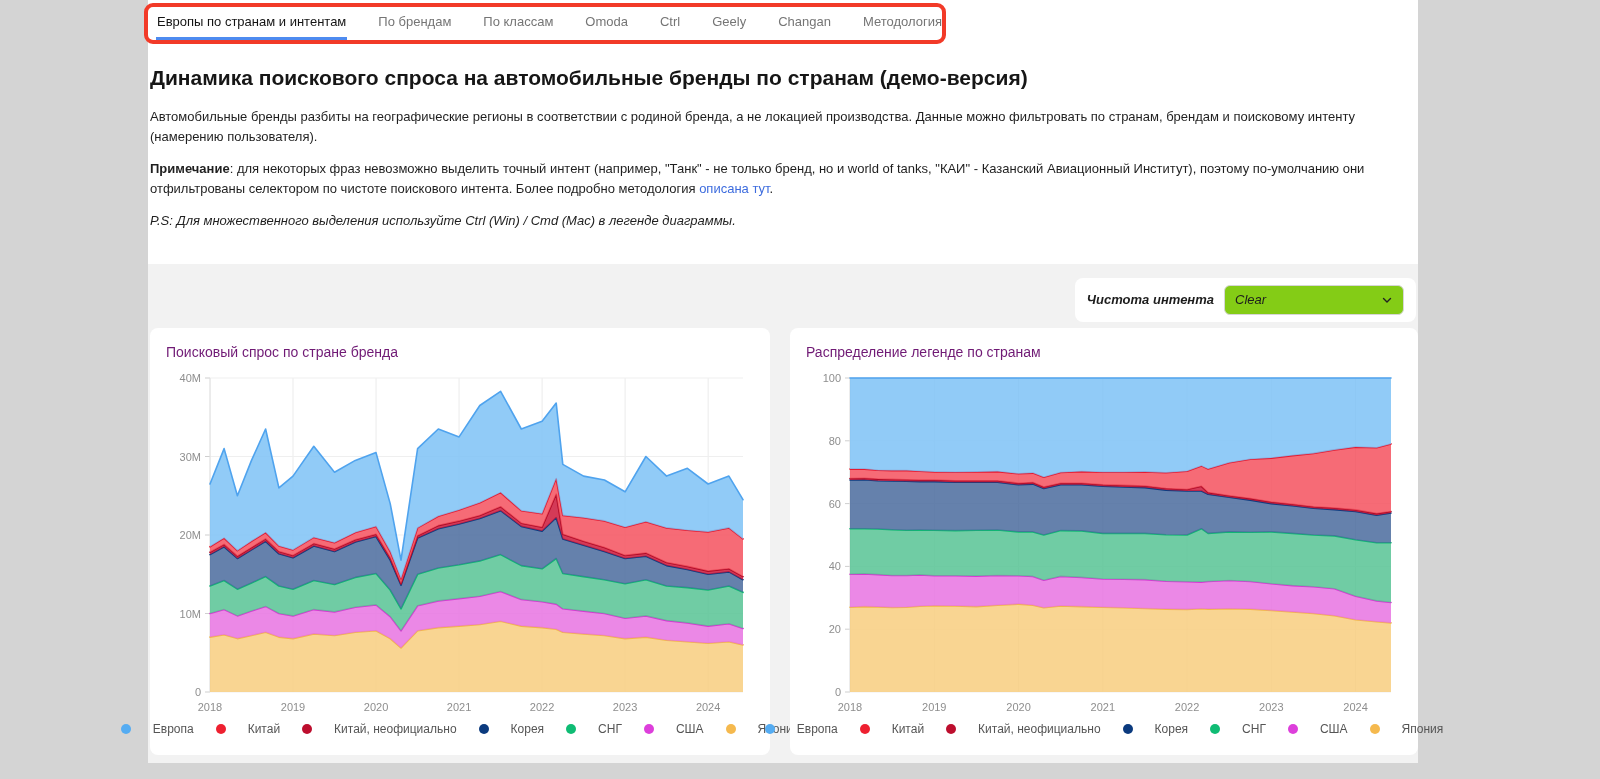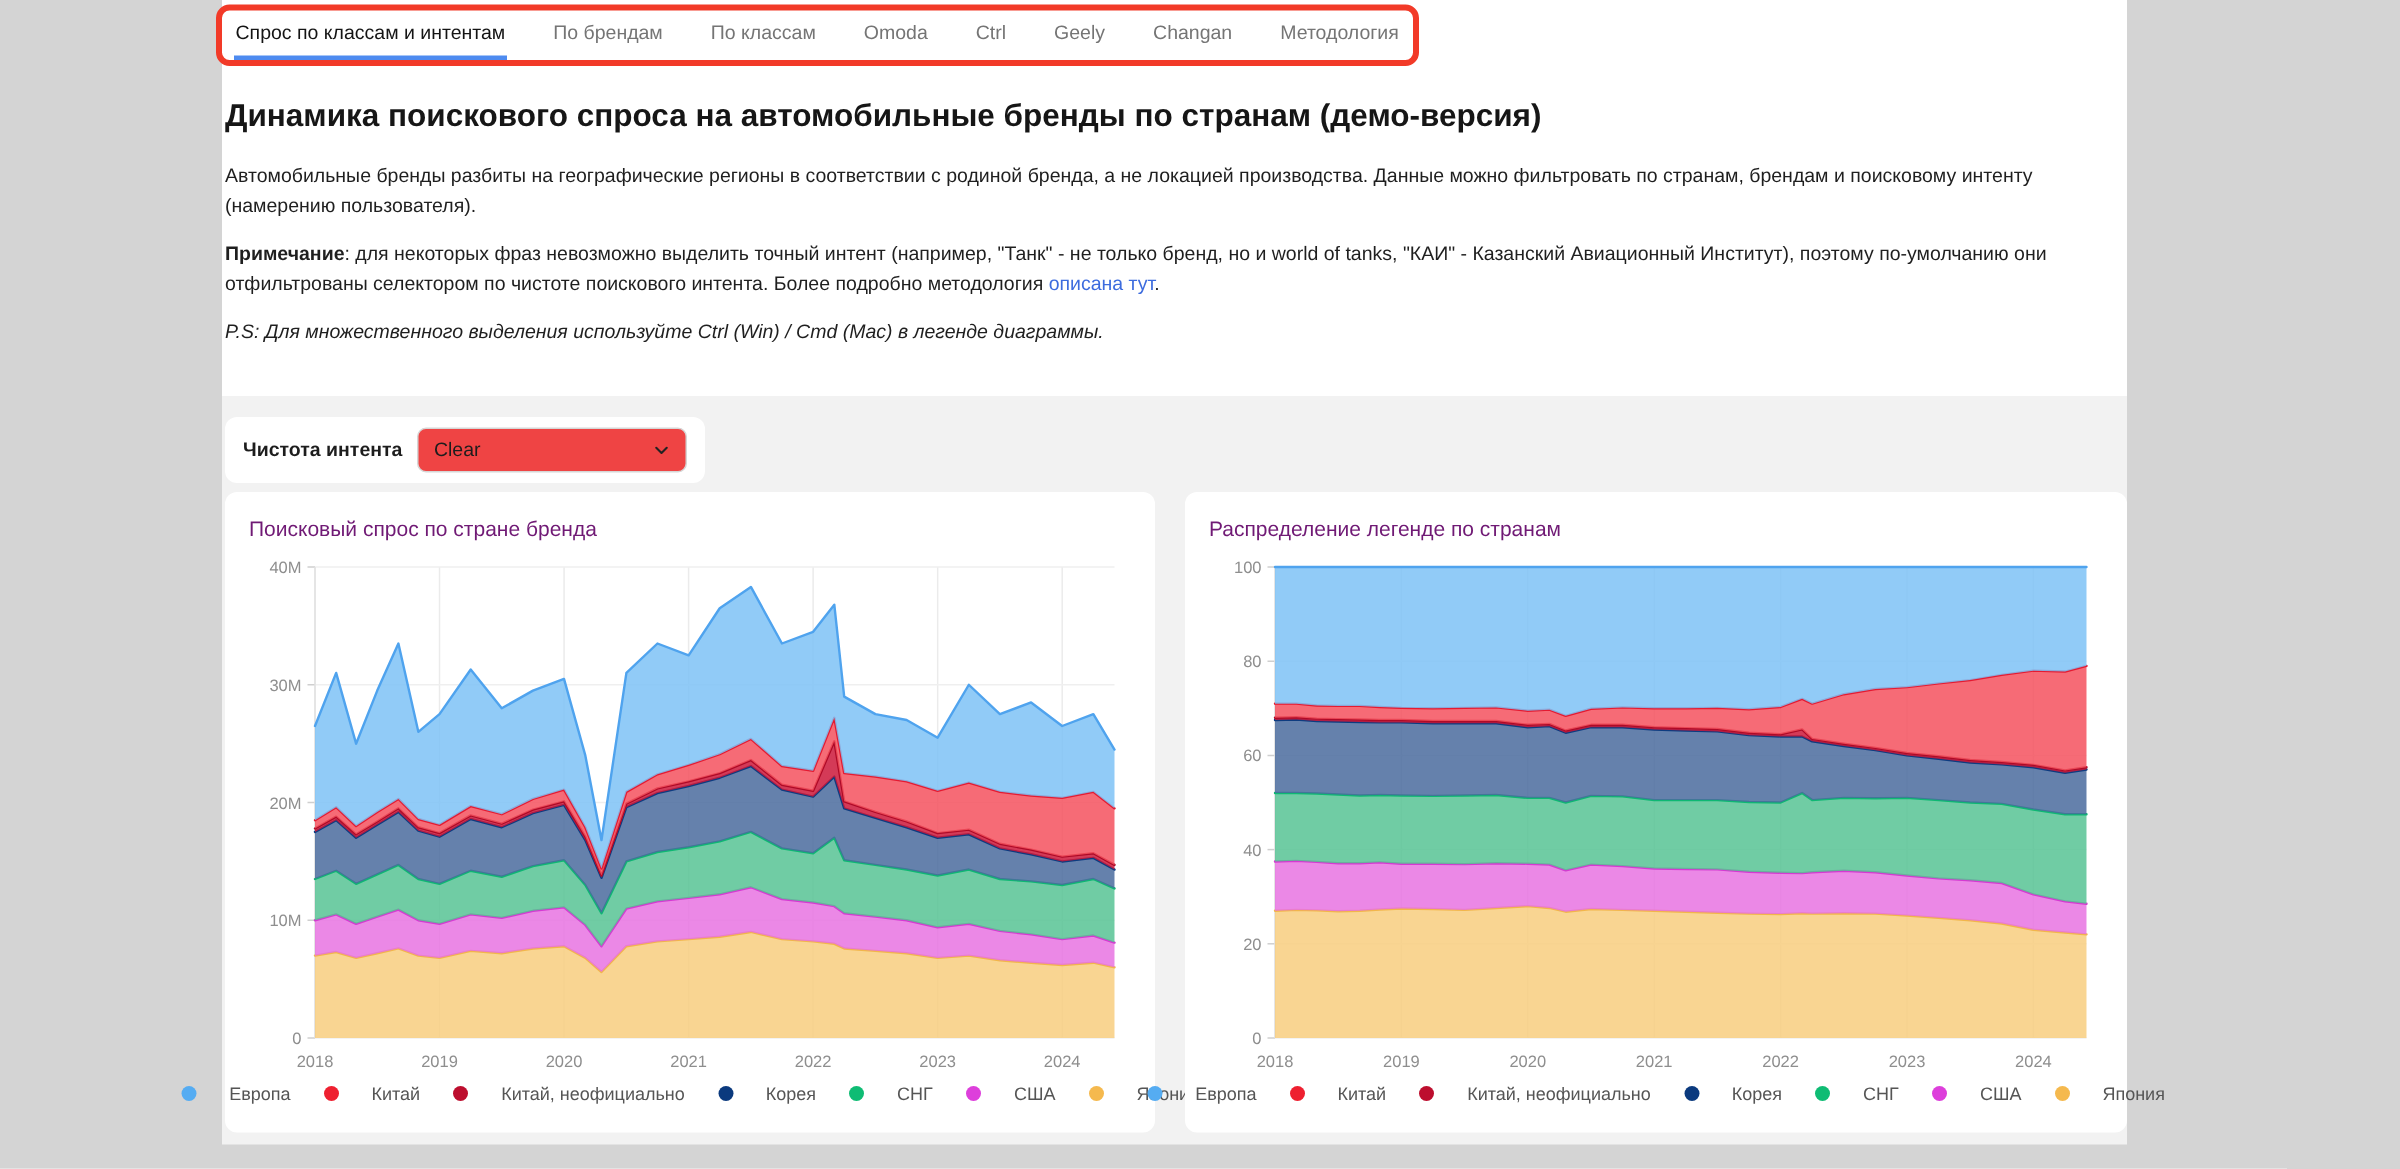--- a/index.html
+++ b/index.html
@@ -16,24 +16,24 @@
   .tab{font-size:13px;color:#757575;padding:14px 1px 11px;cursor:pointer;white-space:nowrap;}
   .tab.active{color:#141414;border-bottom:3px solid var(--accent);padding-bottom:8px;}
   .annotation-box{position:absolute;left:-4px;top:3px;width:794px;height:33px;
     border:4px solid var(--annotation);border-radius:9px;pointer-events:none;z-index:5;}
   .intro{padding:26px 52px 0 2px;}
   .intro h1{font-size:21px;margin:0 0 17px;color:#161616;}
   .intro p{font-size:13px;color:#1f1f1f;margin:0 0 13px;line-height:1.5;}
   .link{color:var(--link);text-decoration:none;cursor:pointer;}
   .ps{font-style:italic;}
   .charts-section{padding:14px 2px 18px;}
-  .filter-row{display:flex;margin-bottom:6px;}
+  .filter-row{display:flex;justify-content:flex-end;margin-bottom:6px;font-style:italic;}
   .filter-card{background:#fff;border-radius:8px;height:44px;display:flex;align-items:center;gap:10px;padding:0 12px;}
   .filter-label{font-size:13px;font-weight:bold;color:#1d1d1d;}
-  .select{width:158px;height:28px;border:1px solid #d6d6d6;border-radius:6px;background:#ef4444;
+  .select{width:158px;height:28px;border:1px solid #d6d6d6;border-radius:6px;background:#84cc16;
     display:flex;align-items:center;justify-content:space-between;padding:0 10px;font-size:13px;color:#1d1d1d;cursor:pointer;}
   .charts-row{display:flex;gap:20px;}
   .card{background:#fff;border-radius:8px;padding:14px 16px 10px;box-sizing:border-box;height:427px;}
   .card.left{width:620px;}
   .card.right{width:628px;}
   .card-title{font-size:14px;color:#701a75;margin:2px 0 8px;}
   .plot{width:100%;height:352px;}
   svg text{font-family:"Liberation Sans",sans-serif;}
   .legend{display:flex;justify-content:center;gap:22px;margin-top:2px;}
   .lg-item{display:flex;align-items:center;gap:22px;cursor:pointer;white-space:nowrap;}
@@ -41,21 +41,21 @@
   .lg-label{font-size:12px;color:#555;}
 </style>
 </head>
 <body style="--link: #3d6cde; --accent: #4e8bf0; --annotation: #f23a28;">
 
 <div class="page">
 
   <div class="white-zone">
     <div class="tab-bar">
       <div class="tabs">
-          <div class="tab active">Спрос по классам и интентам</div>
+          <div class="tab active">Европы по странам и интентам</div>
           <div class="tab">По брендам</div>
           <div class="tab">По классам</div>
           <div class="tab">Omoda</div>
           <div class="tab">Ctrl</div>
           <div class="tab">Geely</div>
           <div class="tab">Changan</div>
           <div class="tab">Методология</div>
         </div>
       <div class="annotation-box"></div>
     </div>

